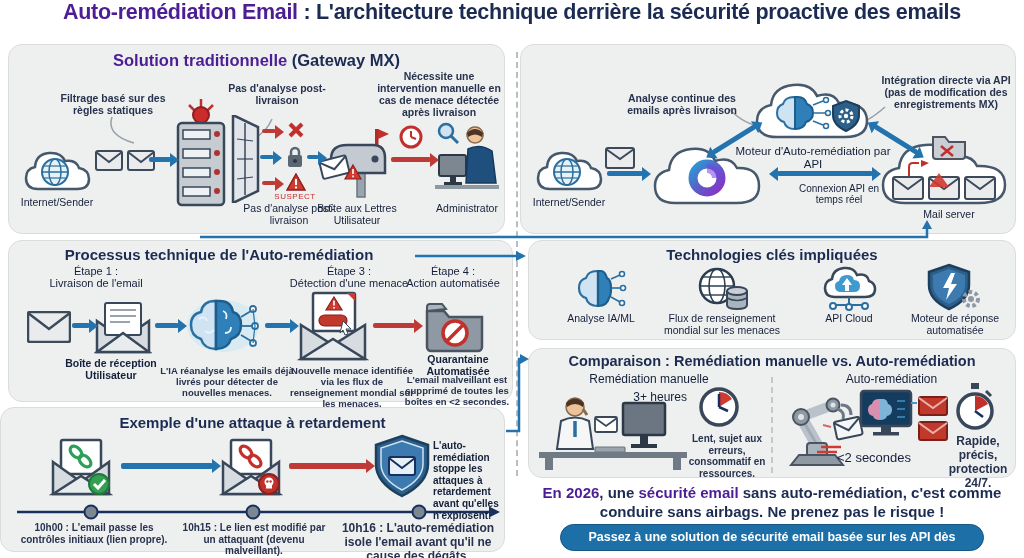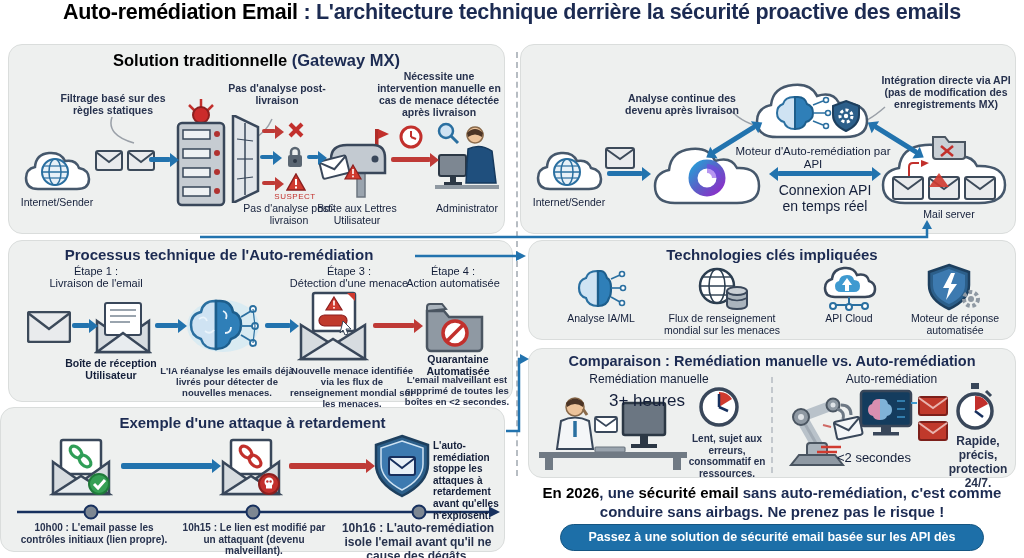--- a/index.html
+++ b/index.html
@@ -1,21 +1,21 @@
 <!DOCTYPE html>
 <html><head>
 <meta charset="utf-8">
 <style>
   *{margin:0;padding:0;box-sizing:border-box}
   html,body{width:1024px;height:558px}
   body{position:relative;font-family:"Liberation Sans",sans-serif;background:#fff;overflow:hidden;color:#17305e}
   .abs{position:absolute}
   .panel{position:absolute;background:#eef0ef;border:1px solid #dadddc;border-radius:14px;z-index:1}
   .phead{position:absolute;left:0;right:0;text-align:center;font-weight:bold;color:#1c2b52}
-  .accent{color:#000000}
+  .accent{color:#4c1d95}
   .co{position:absolute;font-size:10.5px;font-weight:bold;color:#27324e;text-align:center;line-height:1.13;z-index:2}
   .lbl{position:absolute;font-size:10.5px;font-weight:normal;color:#141f3a;text-align:center;line-height:1.12;z-index:2}
   .cap{position:absolute;font-size:9.5px;font-weight:bold;color:#27324e;text-align:center;line-height:1.16;z-index:2}
   .arr{position:absolute;height:5px;background:#2273ae;border-radius:2px;z-index:2}
   .arr::after{content:"";position:absolute;right:-8px;top:-4.5px;border-left:9px solid #2273ae;border-top:7px solid transparent;border-bottom:7px solid transparent}
   .arr.red{background:#bf3a36}
   .arr.red::after{border-left-color:#bf3a36}
   .arr.dbl::before{content:"";position:absolute;left:-8px;top:-4.5px;border-right:9px solid #2273ae;border-top:7px solid transparent;border-bottom:7px solid transparent}
   .arr.thin{height:4px}
   .vdash{position:absolute;width:0;border-left:2px dashed #b7bdc3;z-index:0}
@@ -149,21 +149,21 @@
     <path d="M40 22 a8 8 0 1 1 .1 0" fill="#edc39a" stroke="#8a6a4a" stroke-width="1.5"></path>
     <path d="M32 12 q8 -8 16 0 l-1 4 q-7 -5 -14 0 Z" fill="#4c3526"></path>
     <path d="M33 28 Q45 22 57 30 L61 62 H31 Z" fill="#1f4f7d" stroke="#163a5e" stroke-width="1.5"></path>
     <rect x="0" y="64" width="64" height="4" fill="#8f99a2"></rect>
   </svg>
   <div class="lbl" style="left:420px;top:158px;width:76px">Administrator</div>
 </section>
 
 <section class="panel" style="left:520px;top:44px;width:496px;height:190px">
 
-  <div class="co" style="left:98px;top:48px;width:126px">Analyse continue des devenu après livraison</div>
+  <div class="co" style="left:98px;top:48px;width:126px">Analyse continue des emails après livraison</div>
   <div class="co" style="left:358px;top:30px;width:134px">Intégration directe via API (pas de modification des enregistrements MX)</div>
   <svg class="abs" style="left:206px;top:60px;width:160px;height:26px" viewBox="0 0 160 26">
     <path d="M2 4 Q20 22 40 22" stroke="#9aa0a8" stroke-width="1.5" fill="none"></path>
     <path d="M158 2 Q140 18 126 20" stroke="#9aa0a8" stroke-width="1.5" fill="none"></path>
   </svg>
 
   <svg class="abs" style="left:228px;top:26px;width:126px;height:74px" viewBox="0 0 126 74">
     <path d="M28 66 Q8 66 8 50 Q8 37 22 34 Q24 16 44 14 Q62 12 68 25 Q84 20 90 32 Q118 31 118 50 Q118 66 96 66 Z" fill="#fff" stroke="#46586c" stroke-width="2.5"></path>
     <path d="M45 26 Q36 26 34 33 Q28 35 28 42 Q28 49 35 51 Q37 58 46 58 L46 26 Z" fill="#cfe3f3" stroke="#2a6fa0" stroke-width="2"></path>
     <path d="M46 26 L46 58 Q55 58 57 51 Q64 49 64 42 Q64 35 58 33 Q56 26 49 26 Z" fill="#2f7fb8" stroke="#1d5e8c" stroke-width="2"></path>
@@ -205,21 +205,21 @@
           <stop offset=".5" stop-color="#5b5fc7"></stop>
           <stop offset="1" stop-color="#8b2fc9"></stop>
     </linearGradient>
       </defs>
     <path d="M26 70 Q6 70 6 53 Q6 40 20 37 Q22 18 42 16 Q60 14 66 28 Q82 23 88 35 Q110 34 110 53 Q110 70 88 70 Z" fill="#fff" stroke="#46586c" stroke-width="2.5"></path>
     <circle cx="58" cy="45" r="14" fill="none" stroke="url(#m365g)" stroke-width="9"></circle>
     <path d="M58 31 a14 14 0 0 1 14 14 l-9 0 a5 5 0 0 0 -5 -5 Z" fill="#7b3fe4" opacity=".55"></path>
   </svg>
 
   <div class="arr dbl" style="left:256px;top:126px;width:96px"></div>
-  <div class="lbl" style="left:254px;top:138px;width:100px;font-size:14px">Connexion API en temps réel</div>
+  <div class="lbl" style="left:268px;top:138px;width:100px;font-size:10px">Connexion API en temps réel</div>
 
   <svg class="abs" style="left:354px;top:80px;width:138px;height:84px" viewBox="0 0 138 84">
     <path d="M30 78 Q8 78 8 60 Q8 46 24 43 Q26 22 50 20 Q72 18 78 33 Q96 28 102 41 Q130 40 130 60 Q130 78 104 78 Z" fill="#fff" stroke="#46586c" stroke-width="2.5"></path>
     <path d="M58 12 h12 l4 5 h16 v14 a3 3 0 0 1 -3 3 h-26 a3 3 0 0 1 -3 -3 Z" fill="#c9cfd5" stroke="#4a5561" stroke-width="2"></path>
     <line x1="66" y1="21" x2="78" y2="31" stroke="#c2302c" stroke-width="2.5"></line>
       <line x1="78" y1="21" x2="66" y2="31" stroke="#c2302c" stroke-width="2.5"></line>
     <path d="M34 52 v-10 q0 -4 4 -4 h6" fill="none" stroke="#c2302c" stroke-width="2"></path>
     <polygon points="46,35 54,38 46,42" fill="#c2302c"></polygon>
     <g>
       <rect x="18" y="52" width="30" height="22" rx="2" fill="#e9ebed" stroke="#3c4a5a" stroke-width="2"></rect>
@@ -439,21 +439,21 @@
     <rect x="58" y="28" width="22" height="15" rx="1.5" fill="#fff" stroke="#39475a" stroke-width="1.8"></rect>
     <polyline points="58,29 69,37 80,29" fill="none" stroke="#39475a" stroke-width="1.8"></polyline>
     <rect x="86" y="14" width="42" height="32" rx="2" fill="#6b7682" stroke="#2c3845" stroke-width="2.5"></rect>
     <rect x="103" y="46" width="8" height="9" fill="#2c3845"></rect>
     <rect x="94" y="55" width="26" height="4" fill="#2c3845"></rect>
     <rect x="58" y="58" width="30" height="5" rx="1" fill="#9aa4ae" stroke="#6c7680" stroke-width="1.2"></rect>
     <rect x="2" y="63" width="148" height="6" fill="#707a84"></rect>
     <rect x="8" y="69" width="8" height="12" fill="#707a84"></rect>
       <rect x="136" y="69" width="8" height="12" fill="#707a84"></rect>
   </svg>
-  <div class="lbl" style="left:78px;top:42px;width:80px;font-size:17px;text-align:center">3+ heures</div>
+  <div class="lbl" style="left:78px;top:42px;width:80px;font-size:12px;text-align:right">3+ heures</div>
   <svg class="abs" style="left:168px;top:36px;width:44px;height:44px" viewBox="0 0 44 44">
     <circle cx="22" cy="22" r="18" fill="#fff" stroke="#39475a" stroke-width="3.5"></circle>
     <path d="M22 22 L22 7 A15 15 0 0 1 35 14 Z" fill="#d03a2f"></path>
     <line x1="22" y1="22" x2="22" y2="9" stroke="#17305e" stroke-width="2.5"></line>
     <line x1="22" y1="22" x2="31" y2="26" stroke="#17305e" stroke-width="2.5"></line>
   </svg>
   <div class="cap" style="left:158px;top:84px;width:80px;font-size:10px">Lent, sujet aux erreurs, consommatif en ressources.</div>
 
   <svg class="abs" style="left:248px;top:38px;width:104px;height:84px" viewBox="0 0 104 84">
     <line x1="40" y1="58" x2="24" y2="30" stroke="#b9c2ca" stroke-width="12" stroke-linecap="round"></line>

